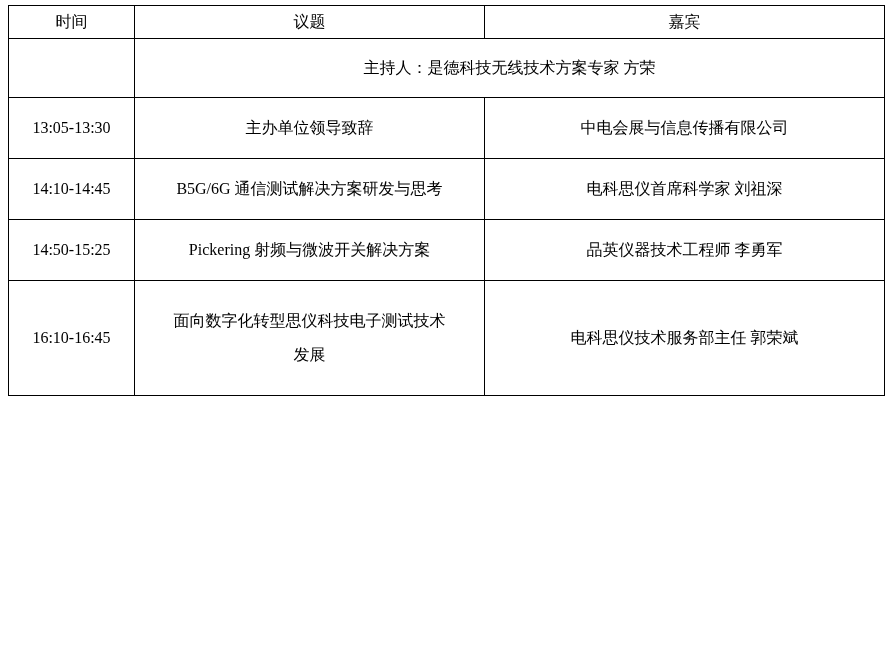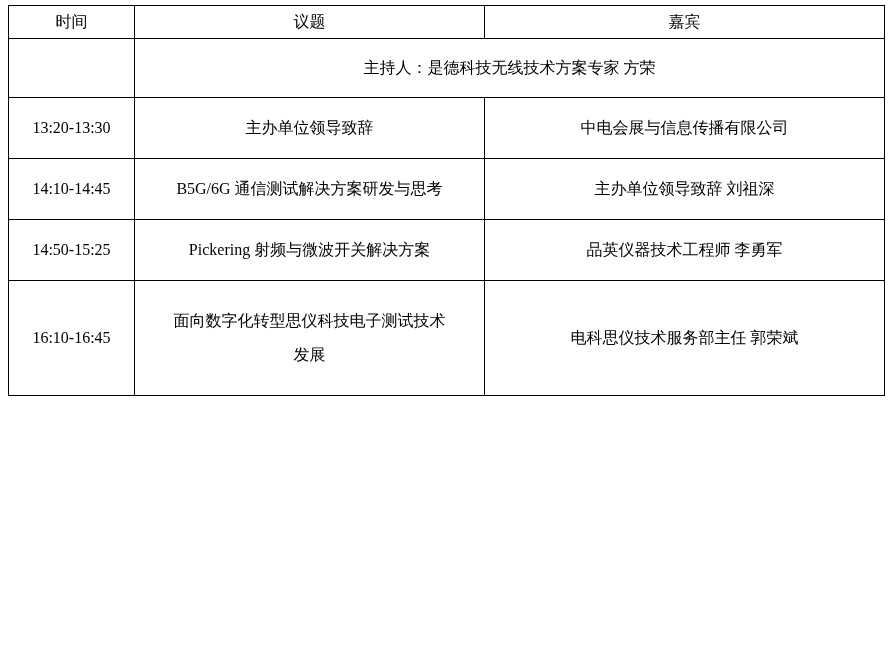--- a/index.html
+++ b/index.html
@@ -74,28 +74,28 @@
       <tr class="row-head">
         <th>时间</th>
         <th>议题</th>
         <th>嘉宾</th>
       </tr>
       <tr class="row-host">
         <td class="cell-time"></td>
         <td class="span-merge" colspan="2">主持人：是德科技无线技术方案专家  方荣</td>
       </tr>
       <tr class="row-normal">
-        <td class="cell-time">13:20-13:30</td>
+        <td class="cell-time">13:05-13:30</td>
         <td class="cell-topic">主办单位领导致辞</td>
         <td class="cell-guest">中电会展与信息传播有限公司</td>
       </tr>
       <tr class="row-normal">
         <td class="cell-time">14:10-14:45</td>
         <td class="cell-topic">B5G/6G 通信测试解决方案研发与思考</td>
-        <td class="cell-guest">主办单位领导致辞  刘祖深</td>
+        <td class="cell-guest">电科思仪首席科学家  刘祖深</td>
       </tr>
       <tr class="row-normal">
         <td class="cell-time">14:50-15:25</td>
         <td class="cell-topic">Pickering 射频与微波开关解决方案</td>
         <td class="cell-guest">品英仪器技术工程师  李勇军</td>
       </tr>
       <tr class="row-tall">
         <td class="cell-time">16:10-16:45</td>
         <td class="cell-topic">
           <span class="two-line">面向数字化转型思仪科技电子测试技术</span>

